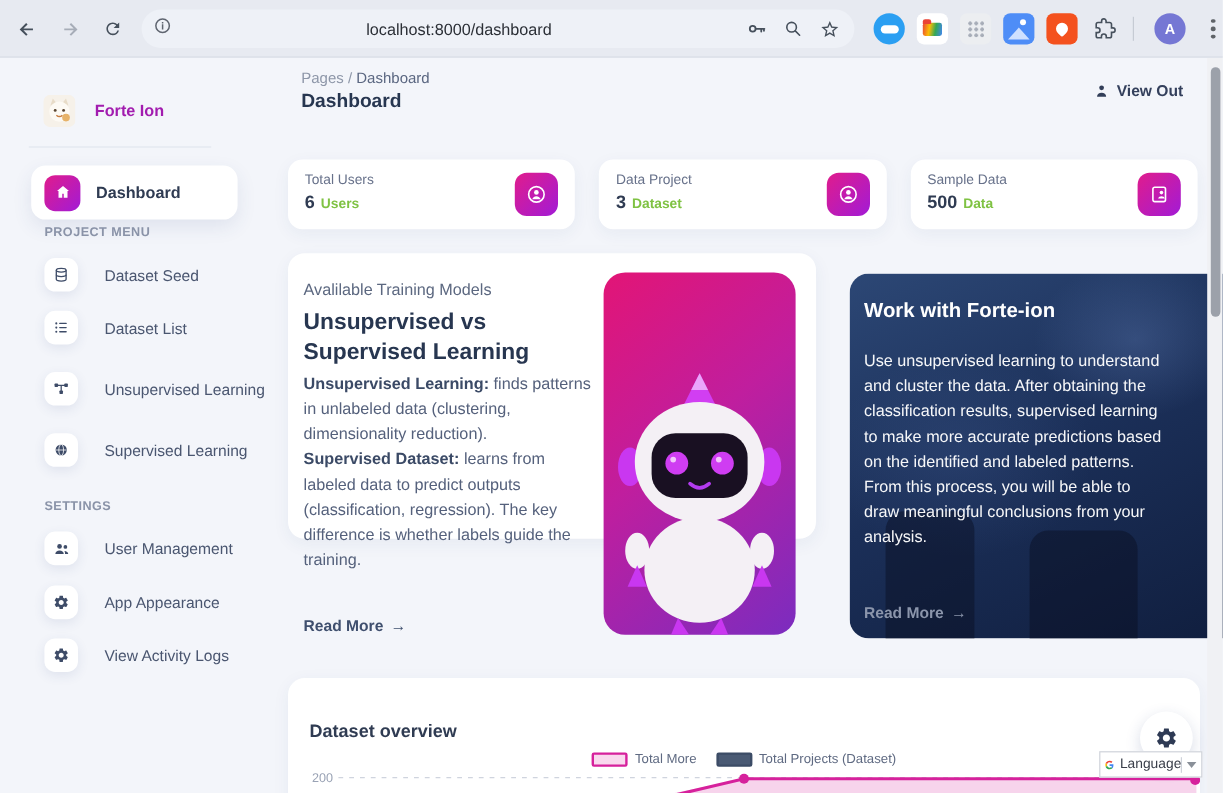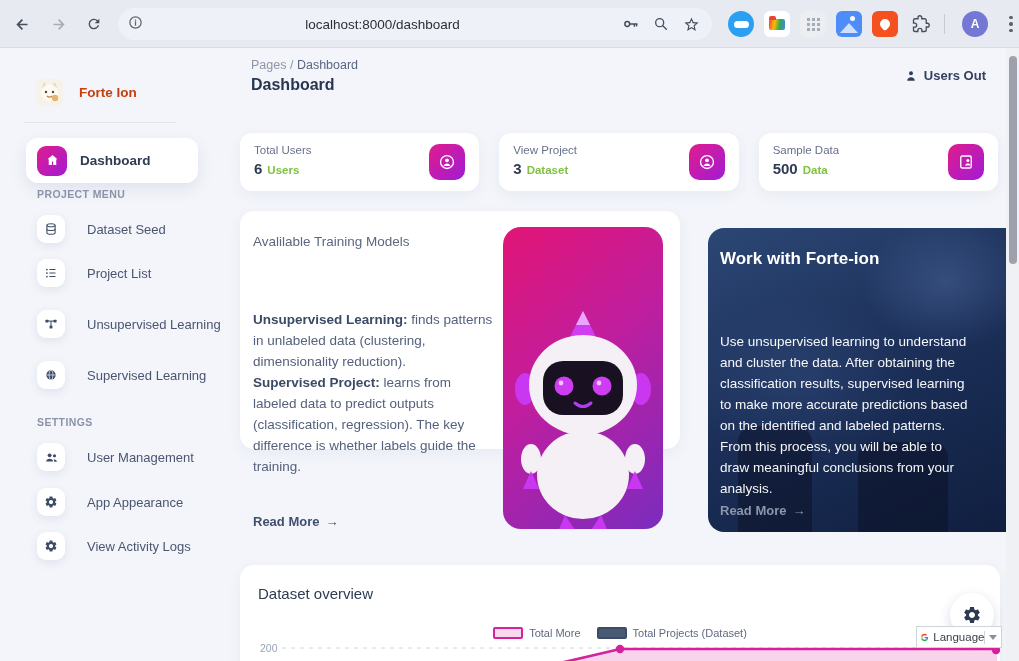--- a/index.html
+++ b/index.html
@@ -36,21 +36,21 @@
   .app { position:absolute; top:48px; left:0; width:1019px; height:613px; background:#f3f5fa; overflow:hidden; }
 
   
   .scroll-track { position:absolute; right:0; top:0; width:13px; height:613px; background:#f0f1f4; }
   .scroll-thumb { position:absolute; right:2px; top:8px; width:8px; height:208px; border-radius:4px; background:#9ca1aa; }
 
   
   .sidebar { position:absolute; left:0; top:0; width:228px; height:613px; }
   .brand-row { position:absolute; left:36px; top:31px; display:flex; align-items:center; gap:16px; }
   .brand-logo { width:27px; height:27px; border-radius:6px; overflow:hidden; }
-  .brand-name { font-size:13.5px; font-weight:600; color:#c2410c; }
+  .brand-name { font-size:13.5px; font-weight:600; color:#a21caf; }
   .side-divider { position:absolute; left:24px; top:74px; width:152px; height:1px; background:#e2e6ee; }
   .active-item { position:absolute; left:26px; top:90px; width:172px; height:45px; background:#fff; border-radius:12px; box-shadow:0 6px 16px rgba(50,70,130,.10); display:flex; align-items:center; padding-left:11px; gap:13px; }
   .active-ic { width:30px; height:30px; border-radius:9px; background:linear-gradient(135deg,#e01c8c,#a21bd6); display:flex; align-items:center; justify-content:center; }
   .active-label { font-size:13.5px; font-weight:700; color:#2f3b52; }
   .section-label { position:absolute; left:37px; font-size:10.5px; font-weight:700; letter-spacing:.4px; color:#8a93a8; }
   .side-item { position:absolute; left:37px; display:flex; align-items:center; gap:22px; cursor:pointer; }
   .side-ic { width:28px; height:28px; border-radius:9px; background:#fff; box-shadow:0 3px 10px rgba(50,70,130,.10); display:flex; align-items:center; justify-content:center; }
   .side-label { font-size:13px; color:#4a5670; }
 
   
@@ -76,25 +76,25 @@
   .tc-body b { color:#3b4a66; }
   .read-more { position:absolute; left:13px; top:303px; font-size:13px; font-weight:600; color:#3f4f6e; display:flex; align-items:center; gap:6px; cursor:pointer; }
   .robot-box { position:absolute; left:263px; top:16px; width:160px; height:302px; border-radius:18px; background:linear-gradient(140deg,#e21576 0%,#c01e9e 45%,#7b2cbf 100%); overflow:hidden; }
 
   .promo-card { position:absolute; left:468px; top:17px; width:331px; height:304px; border-radius:16px; overflow:hidden; color:#fff;
      background: radial-gradient(130px 100px at 72% 18%, rgba(110,140,200,.28), transparent 65%),
                  radial-gradient(170px 130px at 28% 50%, rgba(80,110,170,.20), transparent 65%),
                  linear-gradient(155deg,#2c4775 0%,#1b2f58 48%,#101e3e 100%); }
   .promo-card .chair { position:absolute; bottom:-14px; width:74px; height:120px; background:rgba(8,14,30,.45); border-radius:16px 16px 6px 6px; }
   .promo-title { position:absolute; left:12px; top:21px; font-size:17px; font-weight:700; }
-  .promo-body { position:absolute; left:12px; top:62px; width:252px; font-size:13.5px; line-height:21px; color:rgba(255,255,255,.96);margin-top:41px; }
+  .promo-body { position:absolute; left:12px; top:62px; width:252px; font-size:13.5px; line-height:21px; color:rgba(255,255,255,.96); }
   .promo-read { position:absolute; left:12px; top:275px; font-size:13px; font-weight:600; color:#8b95ab; display:flex; align-items:center; gap:6px; cursor:pointer; }
 
   .dataset-card { position:absolute; left:0; top:517px; width:760px; height:160px; background:#fff; border-radius:14px 14px 0 0; box-shadow:0 4px 14px rgba(40,60,120,.06); }
-  .ds-title { position:absolute; left:18px; top:20px; font-size:15px; font-weight:400; color:#2f3b52; }
+  .ds-title { position:absolute; left:18px; top:36px; font-size:15px; font-weight:700; color:#2f3b52; }
   .legend-row { position:absolute; left:0; top:62px; width:100%; display:flex; justify-content:center; gap:16px; align-items:center; }
   .legend-item { display:flex; align-items:center; gap:6px; }
   .lg-swatch { width:30px; height:12px; border-radius:2px; }
   .lg-pink { background:#f9d9ee; border:2px solid #d6219c; }
   .lg-navy { background:#4a5a74; border:2px solid #3c4c66; }
   .lg-label { font-size:11px; color:#5f6a82; }
   .chart-svg { position:absolute; left:0; top:0; width:760px; height:160px; }
 
   .fab-gear { position:absolute; left:950px; top:545px; width:44px; height:44px; border-radius:50%; background:#fff; box-shadow:0 4px 12px rgba(40,60,120,.18); display:flex; align-items:center; justify-content:center; z-index:20; cursor:pointer; }
   .translate-box { position:absolute; left:916px; top:578px; width:86px; height:22px; background:#fff; border:1px solid #cfd3da; display:flex; align-items:center; padding:0 4px; z-index:30; cursor:pointer; }
@@ -222,21 +222,21 @@
       <span class="side-ic">
         <svg width="14" height="14" viewBox="0 0 24 24" fill="#3e4c68">
             <circle cx="5" cy="6" r="1.5"></circle>
             <circle cx="5" cy="12" r="1.5"></circle>
             <circle cx="5" cy="18" r="1.5"></circle>
             <rect x="9" y="5" width="11" height="2" rx="1"></rect>
             <rect x="9" y="11" width="11" height="2" rx="1"></rect>
             <rect x="9" y="17" width="11" height="2" rx="1"></rect>
           </svg>
       </span>
-      <span class="side-label">Project List</span>
+      <span class="side-label">Dataset List</span>
     </div>
     <div class="side-item" style="top:262px">
       <span class="side-ic">
         <svg width="14" height="14" viewBox="0 0 24 24" fill="#3e4c68">
             <path d="M5 7h14" stroke="#3e4c68" stroke-width="1.8"></path>
             <path d="M12 7v8" stroke="#3e4c68" stroke-width="1.8"></path>
             <rect x="2.5" y="4.5" width="5" height="5" rx="1"></rect>
             <rect x="16.5" y="4.5" width="5" height="5" rx="1"></rect>
             <rect x="9.5" y="14.5" width="5" height="5" rx="1"></rect>
           </svg>
@@ -292,40 +292,40 @@
       <span class="bc-cur">Dashboard</span>
     </div>
     <div class="page-title">Dashboard</div>
     <div class="signout">
       <svg width="14" height="14" viewBox="0 0 24 24">
           <g fill="#323e58">
             <circle cx="12" cy="7.2" r="3.4"></circle>
             <path d="M5.5 20c0-3.6 2.9-5.8 6.5-5.8s6.5 2.2 6.5 5.8z"></path>
           </g>
         </svg>
-      <span>Users Out</span>
+      <span>View Out</span>
     </div>
 
     <div class="stats-row">
       <div class="stat-card">
         <div class="stat-label">Total Users</div>
         <div class="stat-value-row">
           <span class="stat-value">6</span>
           <span class="stat-unit">Users</span>
         </div>
         <div class="stat-ic">
           <svg width="18" height="18" viewBox="0 0 24 24">
               <circle cx="12" cy="12" r="8.6" fill="none" stroke="#fff" stroke-width="1.8"></circle>
               <circle cx="12" cy="9.8" r="2.6" fill="#fff"></circle>
               <path d="M7.3 17.3c.9-2.2 2.7-3.3 4.7-3.3s3.8 1.1 4.7 3.3" fill="#fff"></path>
             </svg>
         </div>
       </div>
       <div class="stat-card">
-        <div class="stat-label">View Project</div>
+        <div class="stat-label">Data Project</div>
         <div class="stat-value-row">
           <span class="stat-value">3</span>
           <span class="stat-unit">Dataset</span>
         </div>
         <div class="stat-ic">
           <svg width="18" height="18" viewBox="0 0 24 24">
               <circle cx="12" cy="12" r="8.6" fill="none" stroke="#fff" stroke-width="1.8"></circle>
               <circle cx="12" cy="9.8" r="2.6" fill="#fff"></circle>
               <path d="M7.3 17.3c.9-2.2 2.7-3.3 4.7-3.3s3.8 1.1 4.7 3.3" fill="#fff"></path>
             </svg>
@@ -343,24 +343,25 @@
               <circle cx="14.5" cy="10" r="2" fill="#fff"></circle>
               <path d="M10.8 16.5c.6-1.6 2-2.4 3.7-2.4s3.1.8 3.7 2.4z" fill="#fff"></path>
             </svg>
         </div>
       </div>
     </div>
 
     <div class="cards-row">
       <div class="training-card">
         <div class="tc-eyebrow">Avalilable Training Models</div>
+        <div class="tc-title">Unsupervised vs Supervised Learning</div>
         <div class="tc-body">
           <b>Unsupervised Learning:</b><span> finds patterns in unlabeled data (clustering, dimensionality reduction).</span>
           <br>
-          <b>Supervised Project:</b><span> learns from labeled data to predict outputs (classification, regression). The key difference is whether labels guide the training.</span>
+          <b>Supervised Dataset:</b><span> learns from labeled data to predict outputs (classification, regression). The key difference is whether labels guide the training.</span>
         </div>
         <div class="read-more">
           <span>Read More</span>
           <span>→</span>
         </div>
         <div class="robot-box">
           <svg width="160" height="302" viewBox="0 0 160 302">
             <polygon points="80,84 66,112 94,112" fill="#d13ef2"></polygon>
             <polygon points="80,84 73,98 87,98" fill="#eaa6fb"></polygon>
             <ellipse cx="22" cy="162" rx="10" ry="16" fill="#c937f0"></ellipse>

